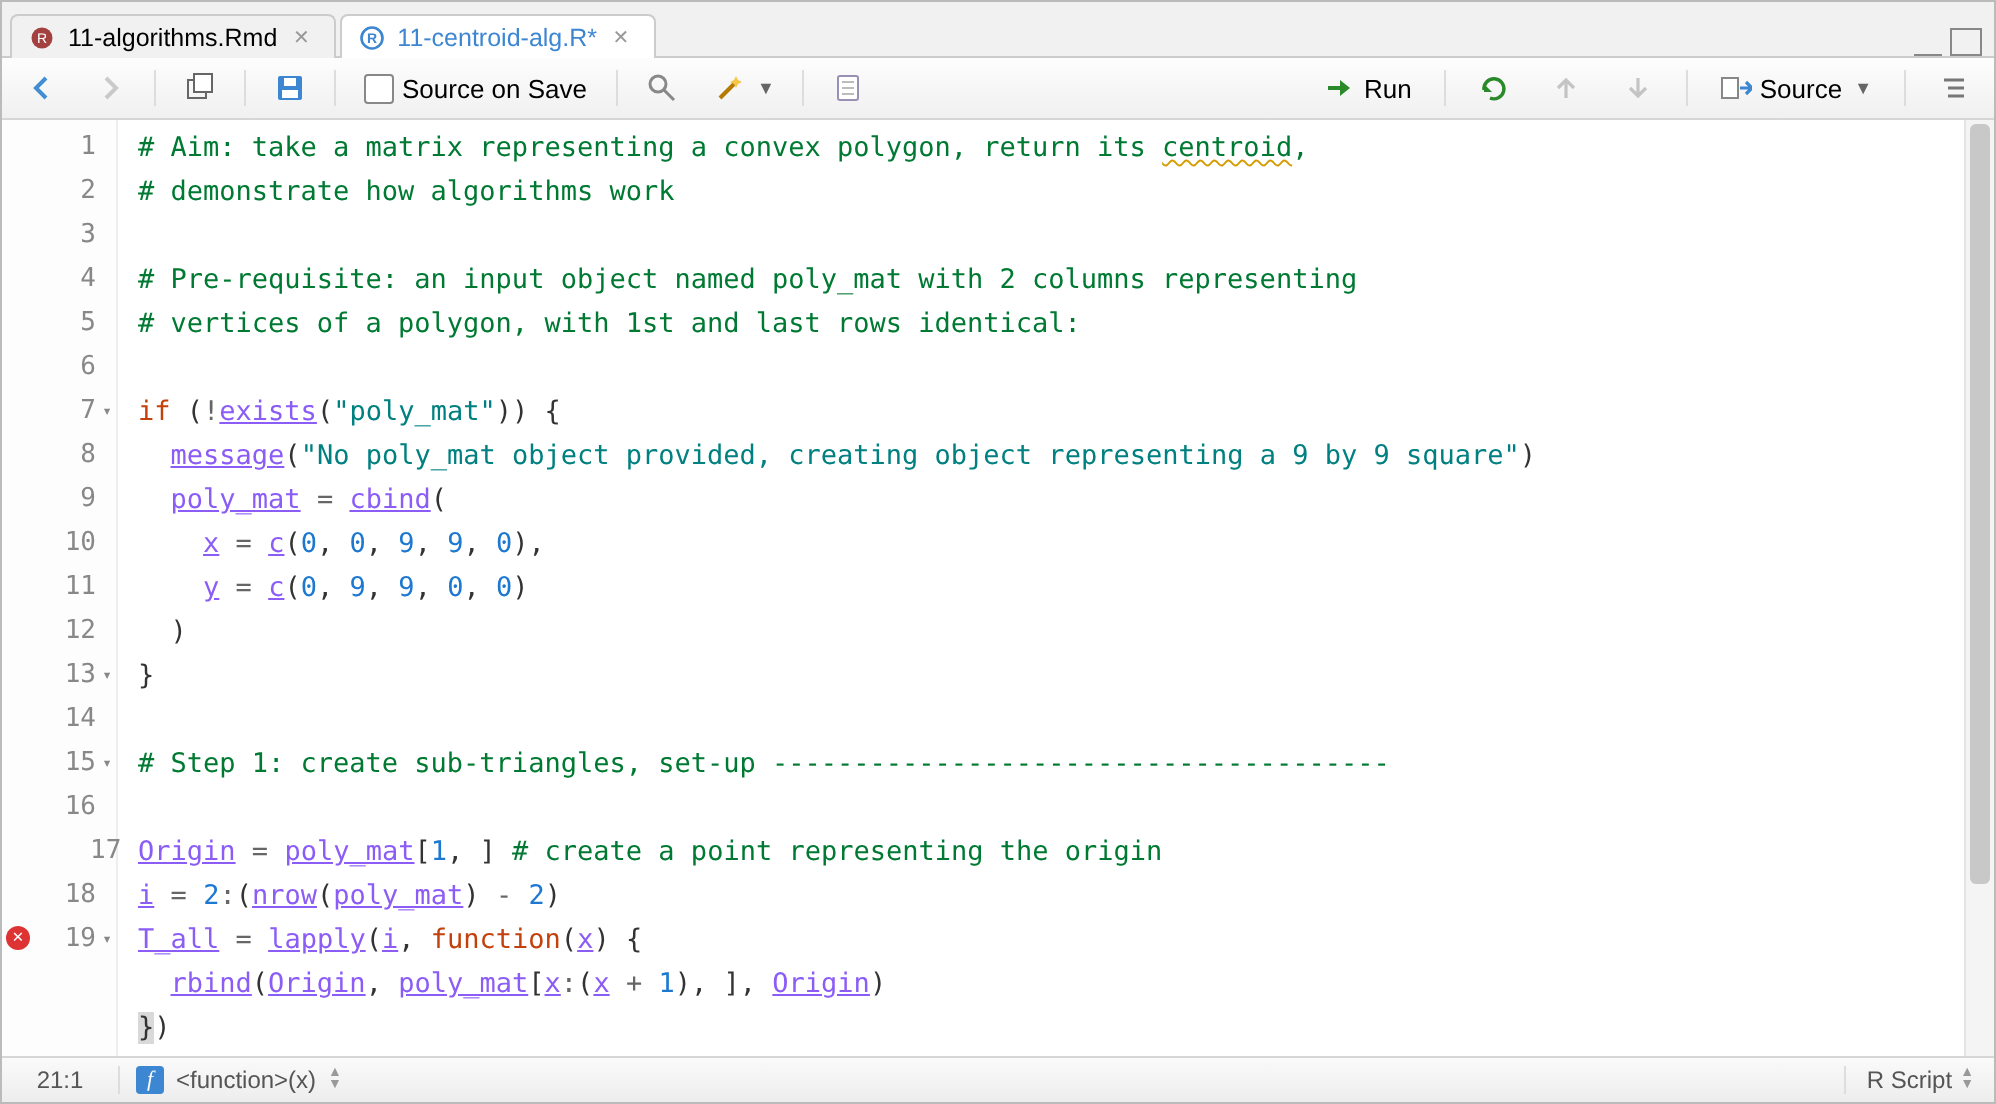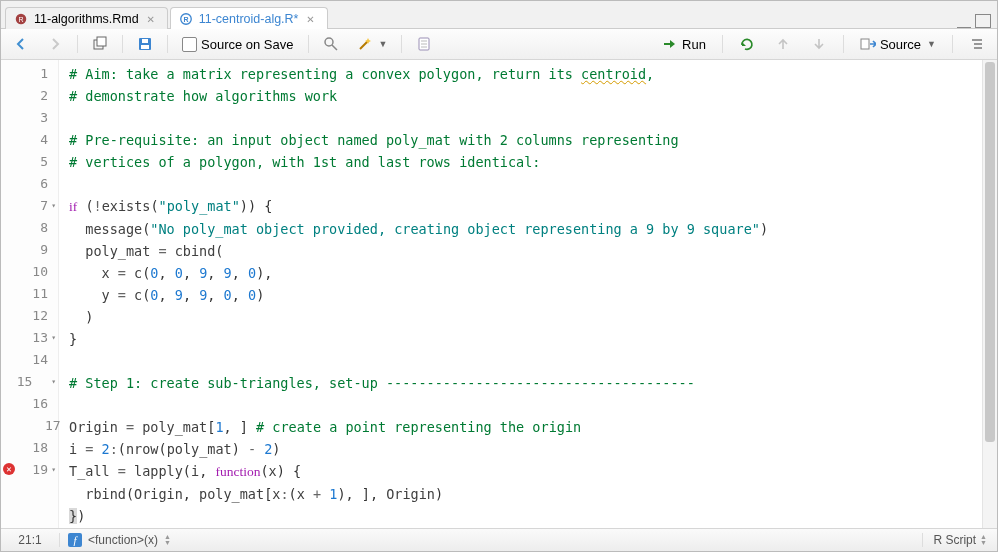--- a/index.html
+++ b/index.html
@@ -45,24 +45,24 @@
   .gutter { width:58px; background:#fdfdfd; border-right:1px solid #eee; font-family:"Lucida Console","Consolas",monospace; font-size:13px; color:var(--gutter-text); text-align:right; padding-right:10px; box-sizing:border-box; line-height:22px; padding-top:3px; position:relative;}
   .gutter .marker-col { position:absolute; left:0; top:0; width:18px; height:100%; }
   .gutter .marker { position:absolute; left:2px; font-size:11px; }
   .gutter .err { color:#fff; background:#d33; border-radius:50%; width:12px; height:12px; line-height:12px; text-align:center; font-size:9px; font-weight:bold; }
   .gutter .fold { position:absolute; right:-8px; font-size:8px; color:#888; }
   .code { flex:1; font-family:"Lucida Console","Consolas",monospace; font-size:13.5px; line-height:22px; padding:3px 0 0 10px; white-space:pre; color:var(--code-text); overflow:hidden; }
   .scrollbar { width:14px; background:#f4f4f4; border-left:1px solid #e4e4e4; position:relative; }
   .scrollbar .thumb { position:absolute; left:2px; right:2px; top:2px; height:380px; background:#c8c8c8; border-radius:3px; }
 
   .c-com { color:#007A33; }
-  .c-kw  { color:#a21caf;font-family:Liberation Serif, serif; }
+  .c-kw  { color:#c2410c; }
   .c-num { color:#1c78d0; }
   .c-str { color:#008080; }
-  .c-id  { color:#404040; }
+  .c-id  { color:#8b5cf6;text-decoration:underline; }
   .c-op  { color:#666; }
   .spellwave { text-decoration: underline wavy #d59b00; text-decoration-thickness:1px; }
 
   
   .status { height:22px; border-top:1px solid var(--border); background:linear-gradient(#fafafa,#ededed); display:flex; align-items:center; font-size:12px; color:#555; }
   .status .pos { width:58px; text-align:center; border-right:1px solid #ddd; }
   .status .scope { flex:1; padding:0 8px; display:flex; align-items:center; gap:6px; }
   .status .scope .f-ic { width:14px; height:14px; background:#3d86d1; color:#fff; font-style:italic; font-family:serif; font-size:11px; text-align:center; line-height:14px; border-radius:2px; }
   .status .lang { padding:0 10px; border-left:1px solid #ddd; display:flex; align-items:center; gap:4px; }
   .updown { display:flex; flex-direction:column; font-size:7px; color:#999; line-height:6px; }
@@ -239,21 +239,21 @@
         <div style="position: relative;">5</div>
         <div style="position: relative;">6</div>
         <div style="position: relative;">7<span class="fold">▾</span></div>
         <div style="position: relative;">8</div>
         <div style="position: relative;">9</div>
         <div style="position: relative; text-align: right;">10</div>
         <div style="position: relative;">11</div>
         <div style="position: relative;">12</div>
         <div style="position: relative;">13<span class="fold">▾</span></div>
         <div style="position: relative;">14</div>
-        <div style="position: relative; text-align: center;">15<span class="fold">▾</span></div>
+        <div style="position: relative;">15<span class="fold">▾</span></div>
         <div style="position: relative;">16</div>
         <div style="position: relative; margin-left: 44px;">17</div>
         <div style="position: relative;">18</div>
         <div style="position: relative;">19<span class="fold">▾</span></div>
         <div style="position: relative; margin-top: 48px;">20</div>
         <div style="position: relative;">21</div>
         <div style="position: relative;">22</div>
       </div>
     <div class="code" id="code"><div><span class="c-com"># Aim: take a matrix representing a convex polygon, return its <span class="spellwave">centroid</span>,</span></div><div><span class="c-com"># demonstrate how algorithms work</span></div><div>&nbsp;</div><div><span class="c-com"># Pre-requisite: an input object named poly_mat with 2 columns representing</span></div><div><span class="c-com"># vertices of a polygon, with 1st and last rows identical:</span></div><div>&nbsp;</div><div><span class="c-kw">if</span> (<span class="c-op">!</span><span class="c-id">exists</span>(<span class="c-str">"poly_mat"</span>)) {</div><div>  <span class="c-id">message</span>(<span class="c-str">"No poly_mat object provided, creating object representing a 9 by 9 square"</span>)</div><div>  <span class="c-id">poly_mat</span> <span class="c-op">=</span> <span class="c-id">cbind</span>(</div><div>    <span class="c-id">x</span> <span class="c-op">=</span> <span class="c-id">c</span>(<span class="c-num">0</span>, <span class="c-num">0</span>, <span class="c-num">9</span>, <span class="c-num">9</span>, <span class="c-num">0</span>),</div><div>    <span class="c-id">y</span> <span class="c-op">=</span> <span class="c-id">c</span>(<span class="c-num">0</span>, <span class="c-num">9</span>, <span class="c-num">9</span>, <span class="c-num">0</span>, <span class="c-num">0</span>)</div><div>  )</div><div>}</div><div>&nbsp;</div><div><span class="c-com"># Step 1: create sub-triangles, set-up --------------------------------------</span></div><div>&nbsp;</div><div><span class="c-id">Origin</span> <span class="c-op">=</span> <span class="c-id">poly_mat</span>[<span class="c-num">1</span>, ] <span class="c-com"># create a point representing the origin</span></div><div><span class="c-id">i</span> <span class="c-op">=</span> <span class="c-num">2</span><span class="c-op">:</span>(<span class="c-id">nrow</span>(<span class="c-id">poly_mat</span>) <span class="c-op">-</span> <span class="c-num">2</span>)</div><div><span class="c-id">T_all</span> <span class="c-op">=</span> <span class="c-id">lapply</span>(<span class="c-id">i</span>, <span class="c-kw">function</span>(<span class="c-id">x</span>) {</div><div>  <span class="c-id">rbind</span>(<span class="c-id">Origin</span>, <span class="c-id">poly_mat</span>[<span class="c-id">x</span><span class="c-op">:</span>(<span class="c-id">x</span> <span class="c-op">+</span> <span class="c-num">1</span>), ], <span class="c-id">Origin</span>)</div><div><span style="background:#d9d9d9;">}</span>)</div><div>&nbsp;</div></div>
     <div class="scrollbar">

